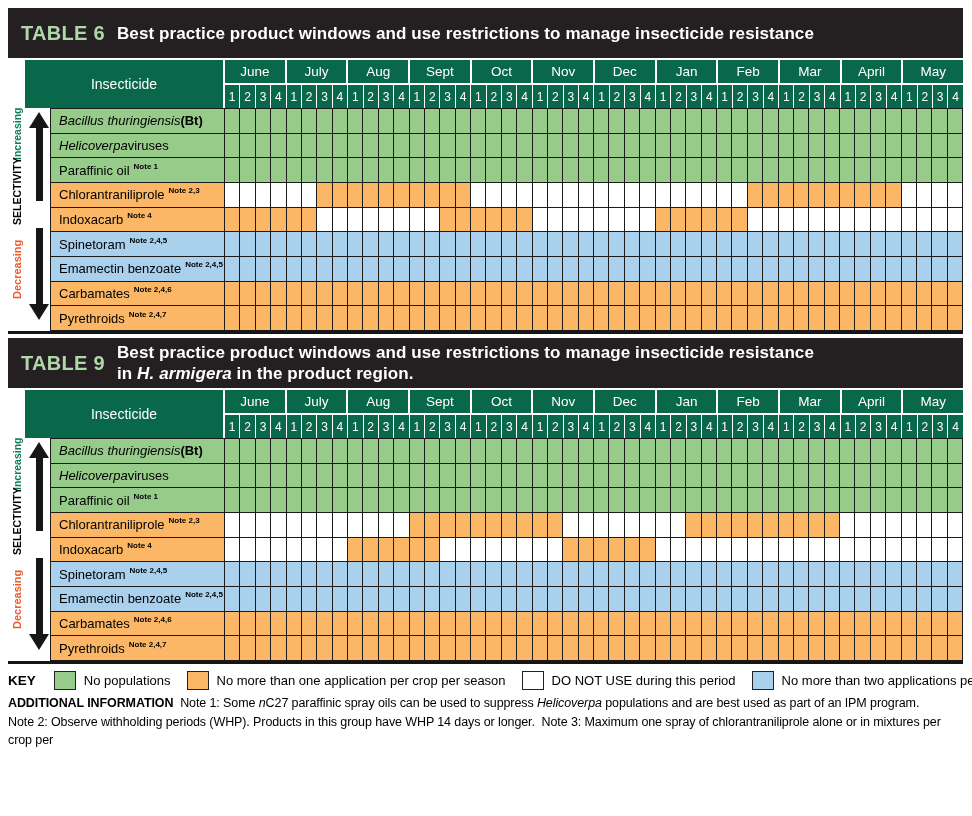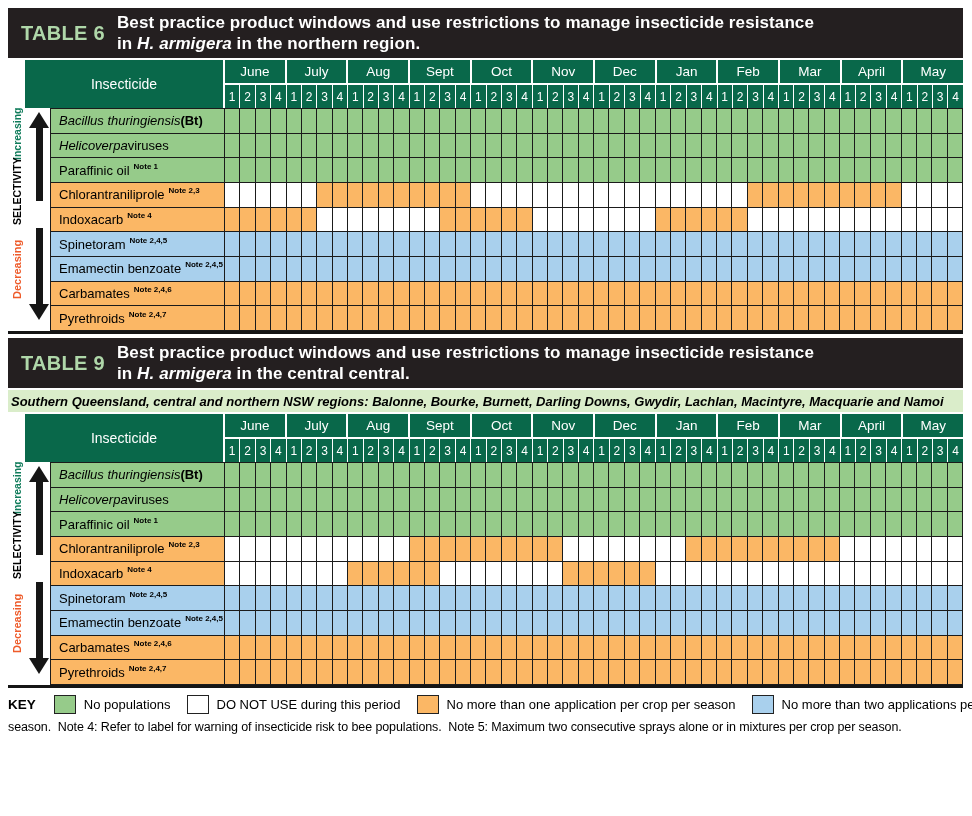--- a/index.html
+++ b/index.html
@@ -54,21 +54,20 @@
 </head>
 <body>
 
 <div class="page">
   <div id="tables">
       <section class="ptable">
         <div class="title-bar">
           <div class="table-num">TABLE 6</div>
           <div class="title-text">
             <div><span>Best practice product windows and use restrictions to manage insecticide resistance</span></div>
-            <div><span>in </span><i>H. armigera</i><span> in the northern region.</span></div>
           </div>
         </div>
         <div class="hdr">
           <div class="hdr-gap"></div>
           <div class="hdr-ins">Insecticide</div>
           <div class="hdr-months">
             <div class="hdr-mrow1">
               <div class="m-cell">June</div>
               <div class="m-cell">July</div>
               <div class="m-cell">Aug</div>
@@ -655,24 +654,23 @@
             </div>
           </div>
         </div>
         <div class="bottom-bar"></div>
       </section>
       <section class="ptable">
         <div class="title-bar">
           <div class="table-num">TABLE 9</div>
           <div class="title-text">
             <div><span>Best practice product windows and use restrictions to manage insecticide resistance</span></div>
-            <div><span>in </span><i>H. armigera</i><span> in the central central.</span></div>
+            <div><span>in </span><i>H. armigera</i><span> in the product region.</span></div>
           </div>
         </div>
-        <div class="subtitle">Southern Queensland, central and northern NSW regions: Balonne, Bourke, Burnett, Darling Downs, Gwydir, Lachlan, Macintyre, Macquarie and Namoi</div>
         <div class="hdr">
           <div class="hdr-gap"></div>
           <div class="hdr-ins">Insecticide</div>
           <div class="hdr-months">
             <div class="hdr-mrow1">
               <div class="m-cell">June</div>
               <div class="m-cell">July</div>
               <div class="m-cell">Aug</div>
               <div class="m-cell">Sept</div>
               <div class="m-cell">Oct</div>
@@ -1262,30 +1260,31 @@
     </div>
 
   <div class="key-row">
     <span class="key-title">KEY</span>
     <div id="key-items" class="key-items">
         <div class="key-item">
           <span class="swatch" style="background: rgb(150, 203, 138);"></span>
           <span class="key-label">No populations</span>
         </div>
         <div class="key-item">
+          <span class="swatch" style="background: rgb(251, 183, 101);"></span>
+          <span class="key-label">No more than one application per crop per season</span>
+        </div>
+        <div class="key-item">
           <span class="swatch" style="background: rgb(255, 255, 255);"></span>
           <span class="key-label">DO NOT USE during this period</span>
-        </div>
-        <div class="key-item">
-          <span class="swatch" style="background: rgb(251, 183, 101);"></span>
-          <span class="key-label">No more than one application per crop per season</span>
         </div>
         <div class="key-item">
           <span class="swatch" style="background: rgb(169, 208, 237);"></span>
           <span class="key-label">No more than two applications per crop per season</span>
         </div>
       </div>
   </div>
 
   <div id="notes" class="notes">
-      <div><span>season.&nbsp; Note 4: Refer to label for warning of insecticide risk to bee populations.&nbsp; Note 5: Maximum two consecutive sprays alone or in mixtures per crop per season.</span></div>
+      <div><b>ADDITIONAL INFORMATION</b><span>&nbsp; Note 1: Some </span><i>n</i><span>C27 paraffinic spray oils can be used to suppress </span><i>Helicoverpa</i><span> populations and are best used as part of an IPM program.</span></div>
+      <div><span>Note 2: Observe withholding periods (WHP). Products in this group have WHP 14 days or longer.&nbsp; Note 3: Maximum one spray of chlorantraniliprole alone or in mixtures per crop per</span></div>
     </div>
 </div>
 
 </body></html>

